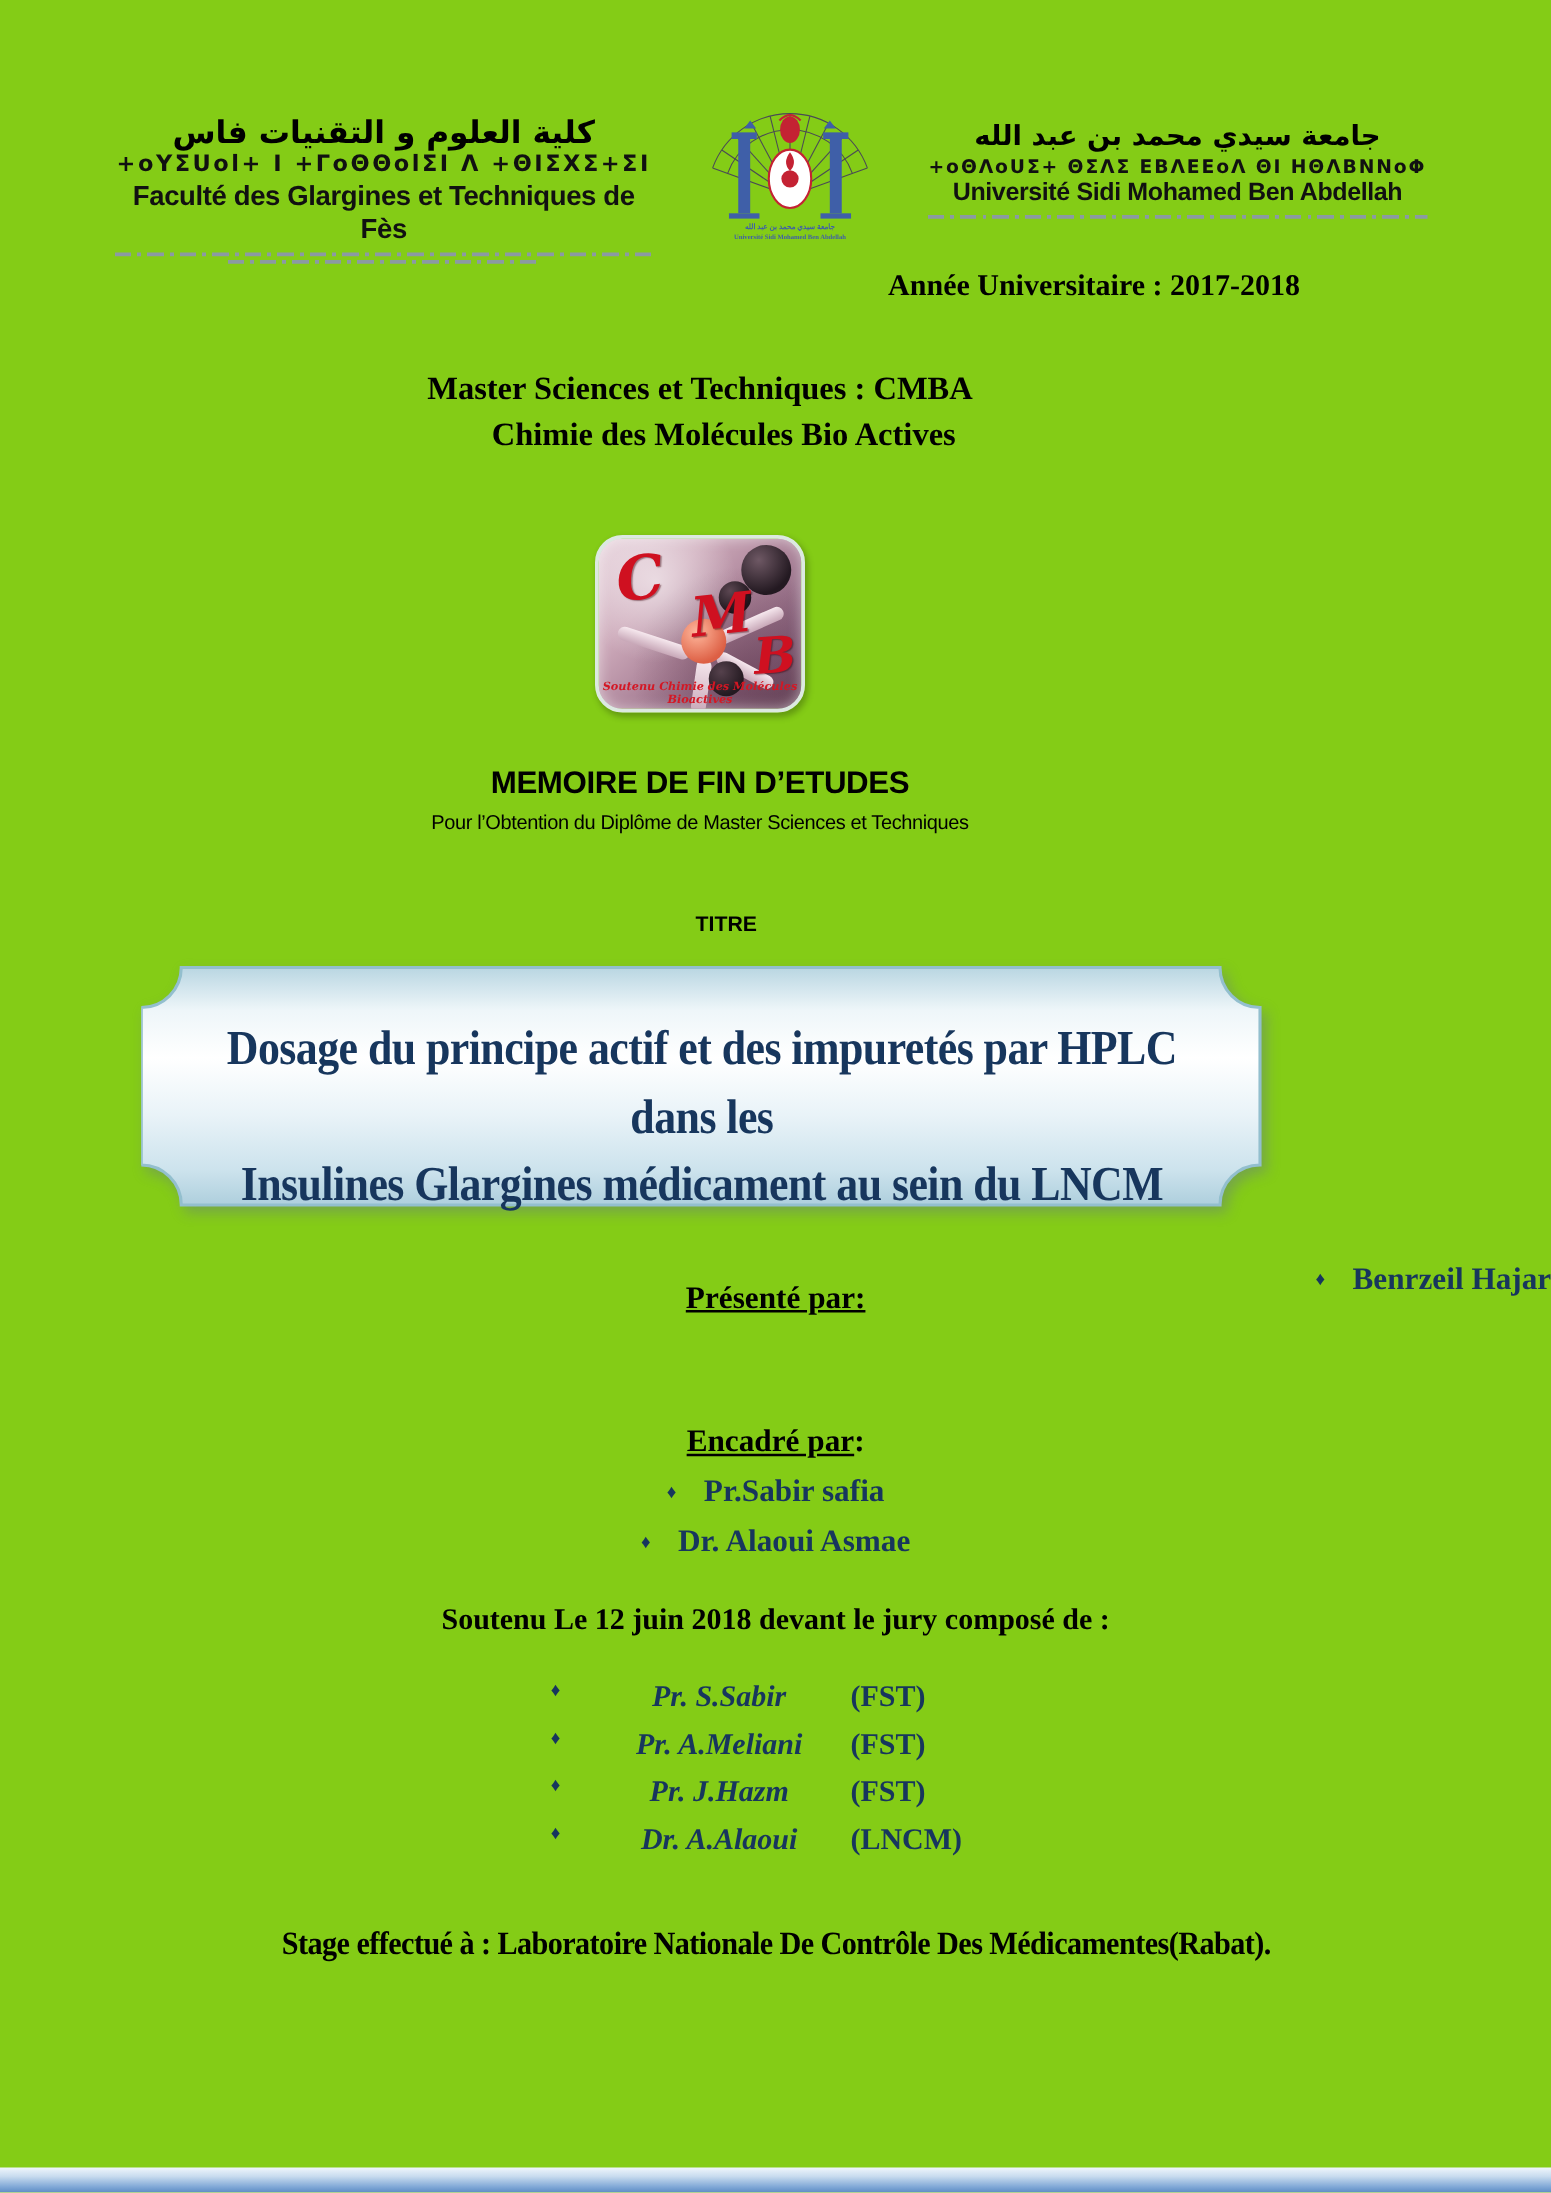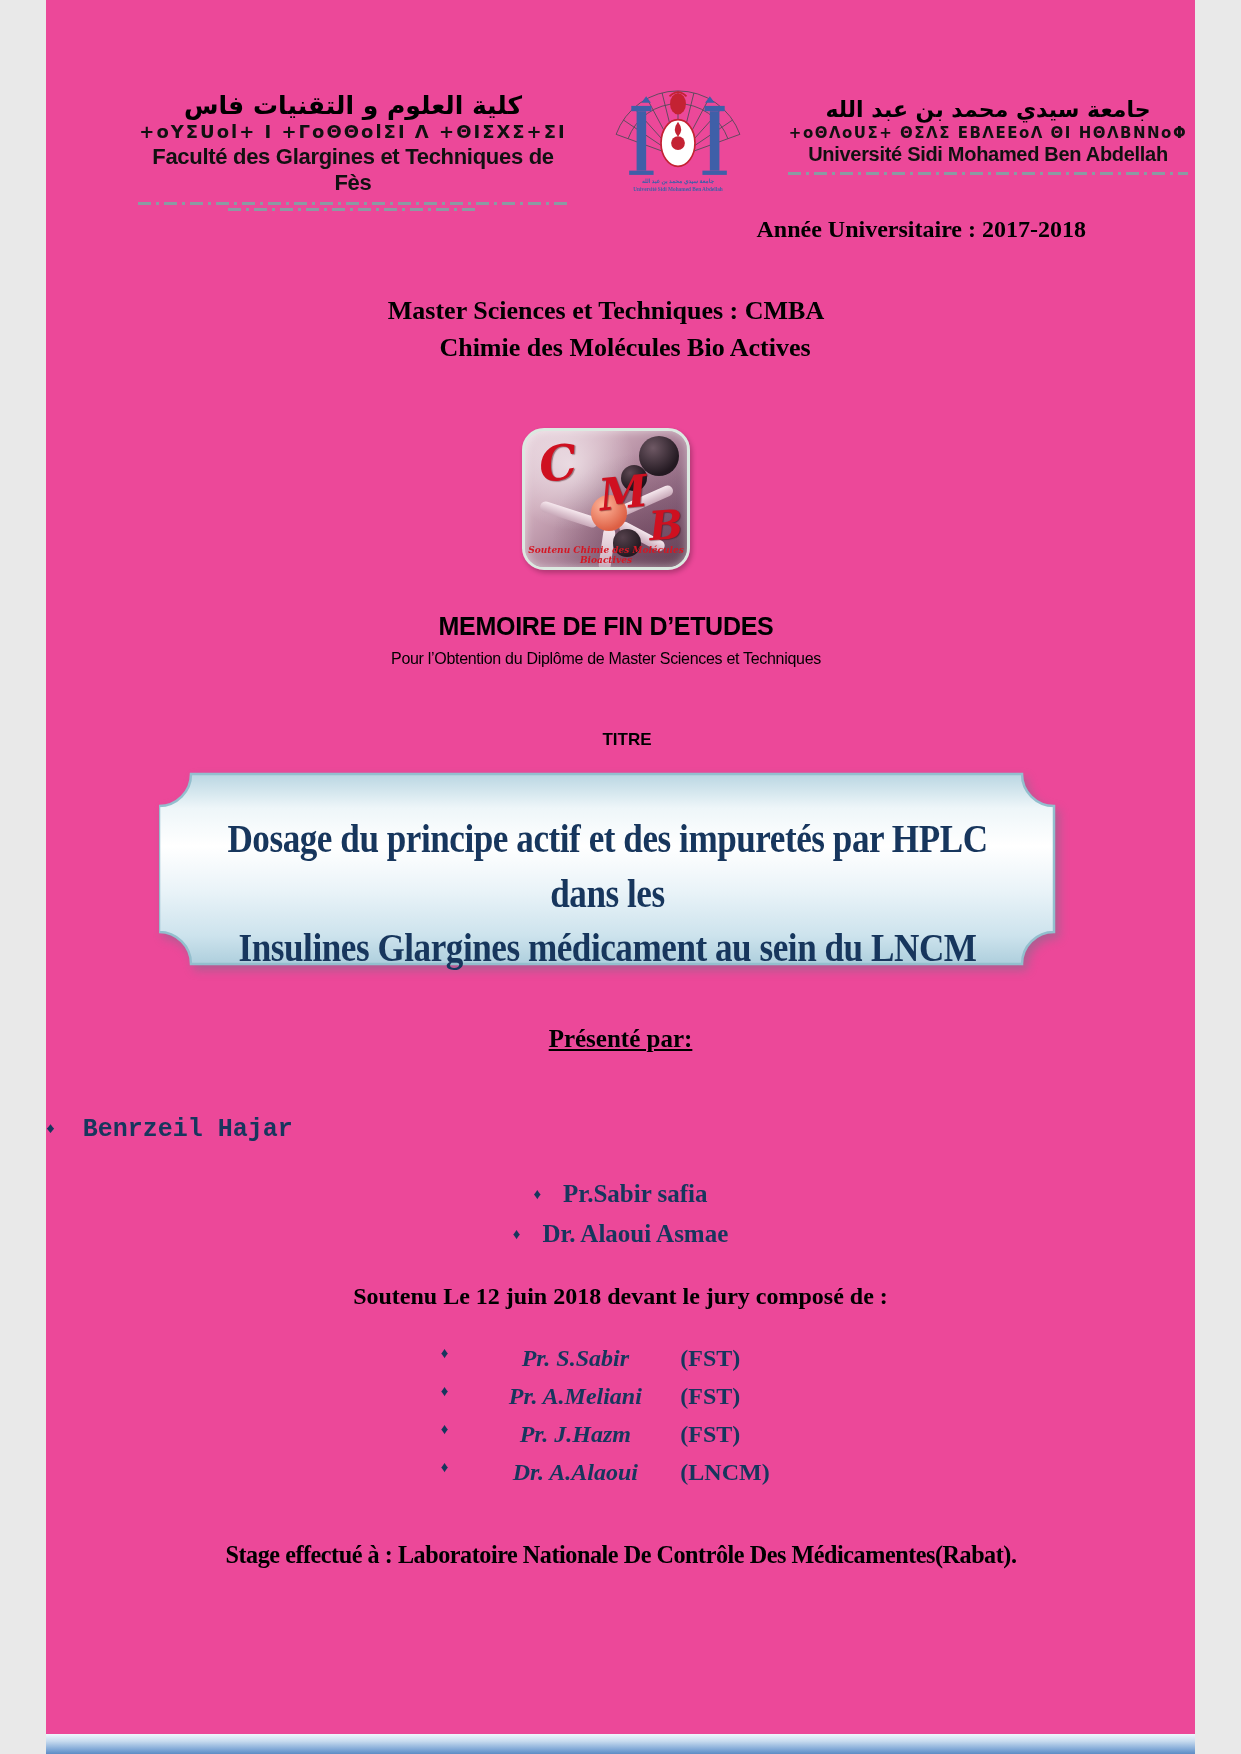--- a/index.html
+++ b/index.html
@@ -1,19 +1,19 @@
 <!DOCTYPE html>
 <html><head>
 <meta charset="utf-8">
 <style>
   * { margin:0; padding:0; box-sizing:border-box; }
   html,body { background:#e9e9e9; }
   .page {
-    position:relative; width:1149px; height:1754px; margin:0 auto;
-    background:#ec4899; overflow:hidden;
+    position:relative; width:1241px; height:1754px; margin:0 auto;
+    background:#84cc16; overflow:hidden;
     font-family:"Liberation Serif", serif; color:#000;
   }
   
   .header { position:absolute; top:56px; left:92px; width:1050px; display:flex; justify-content:space-between; }
   .hdr-block { text-align:center; }
   .hdr-left  { width:430px; margin-top:34px; }
   .hdr-right { width:400px; margin-top:40px; }
   .hdr-arabic-l { font-family:"DejaVu Sans", sans-serif; font-weight:bold; font-size:25px; line-height:1.25; }
   .hdr-arabic-r { font-family:"DejaVu Sans", sans-serif; font-weight:bold; font-size:22px; line-height:1.25; }
   .hdr-tif-l { font-family:"DejaVu Sans", sans-serif; font-weight:600; font-size:18px; letter-spacing:2px; line-height:1.25; color:#111; }
@@ -64,21 +64,21 @@
   .banner svg { filter:drop-shadow(4px 5px 5px rgba(100,120,135,.45)); }
   .banner-text { position:absolute; top:40px; left:0; width:100%; text-align:center;
     font-family:"Liberation Serif", serif; font-weight:bold; font-size:39px; line-height:1.4;
     color:#17365d; transform:scaleX(.9); transform-origin:center; letter-spacing:-0.5px; }
   
   .sec-heading { font-weight:bold; font-size:25px; }
   .sec-heading .ul { text-decoration:underline; }
   .bullet { color:#17365d; font-size:15px; margin-right:18px; vertical-align:3px; }
   .person { font-weight:bold; font-size:25px; color:#17365d; }
   .presented-h { position:absolute; top:1025px; width:100%; text-align:center; }
-  .presented-i { position:absolute; top:1115px; width:100%; text-align:left;font-family:Liberation Mono, monospace; }
+  .presented-i { position:absolute; top:1010px; width:100%; text-align:right; }
   .supervised-h { position:absolute; top:1140px; width:100%; text-align:center; }
   .supervised-i1 { position:absolute; top:1180px; width:100%; text-align:center; }
   .supervised-i2 { position:absolute; top:1220px; width:100%; text-align:center; }
   .defense-intro { position:absolute; top:1283px; width:100%; text-align:center; font-weight:bold; font-size:24px; }
   .jury { position:absolute; top:1345px; left:50%; transform:translateX(-50%); }
   .jury-row { display:flex; margin-bottom:11px; font-weight:bold; font-size:24px; color:#17365d; }
   .jury-row .bullet { margin-right:22px; }
   .jury-name { width:210px; text-align:center;font-style:italic; }
   .jury-aff { width:120px; text-align:left; }
   .internship { position:absolute; top:1540px; left:50%; transform:translateX(-50%) scaleX(.93); width:1000px; text-align:center;
@@ -195,20 +195,23 @@
   </div>
 
   <div class="presented-h sec-heading">
     <span class="ul">Présenté par:</span>
   </div>
   <div class="presented-i">
     <span class="bullet">♦</span>
     <span class="person">Benrzeil Hajar</span>
   </div>
 
+  <div class="supervised-h sec-heading">
+    <span class="ul">Encadré par</span><span>:</span>
+  </div>
   <div class="supervised-i1">
     <span class="bullet">♦</span>
     <span class="person">Pr.Sabir safia</span>
   </div>
   <div class="supervised-i2">
     <span class="bullet">♦</span>
     <span class="person">Dr. Alaoui Asmae</span>
   </div>
 
   <div class="defense-intro">Soutenu Le 12  juin 2018  devant le jury composé de :</div>

